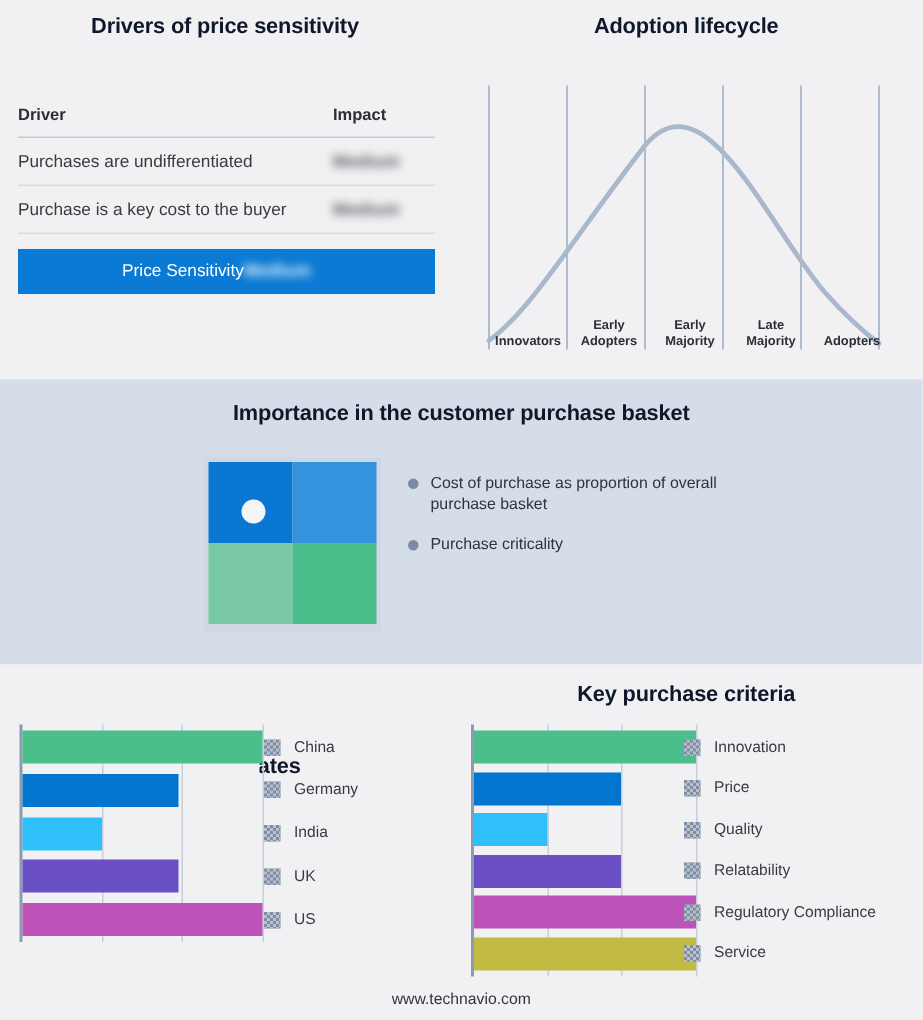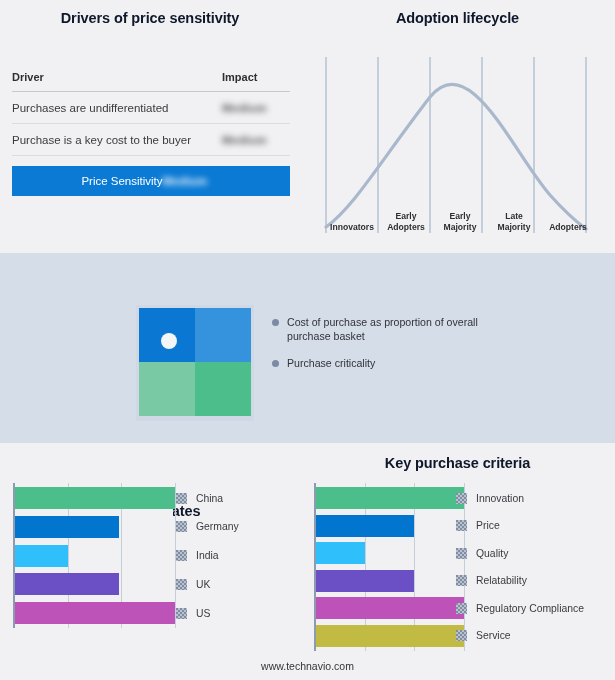--- a/index.html
+++ b/index.html
@@ -187,20 +187,21 @@
     <div class="lc-label">
       Late<br>Majority
     </div>
     <div class="lc-label">
       <span>Adopters</span>
     </div>
   </div>
 </div>
 
 <div class="panel" id="basket-panel">
+  <div class="ptitle" id="basket-title">Importance in the customer purchase basket</div>
   <div id="quadrant">
     <div class="qgrid">
       <div class="qc" id="q-tl"></div>
       <div class="qc" id="q-tr"></div>
       <div class="qc" id="q-bl"></div>
       <div class="qc" id="q-br"></div>
       <div id="q-dot"></div>
     </div>
   </div>
   <div id="basket-legend">

